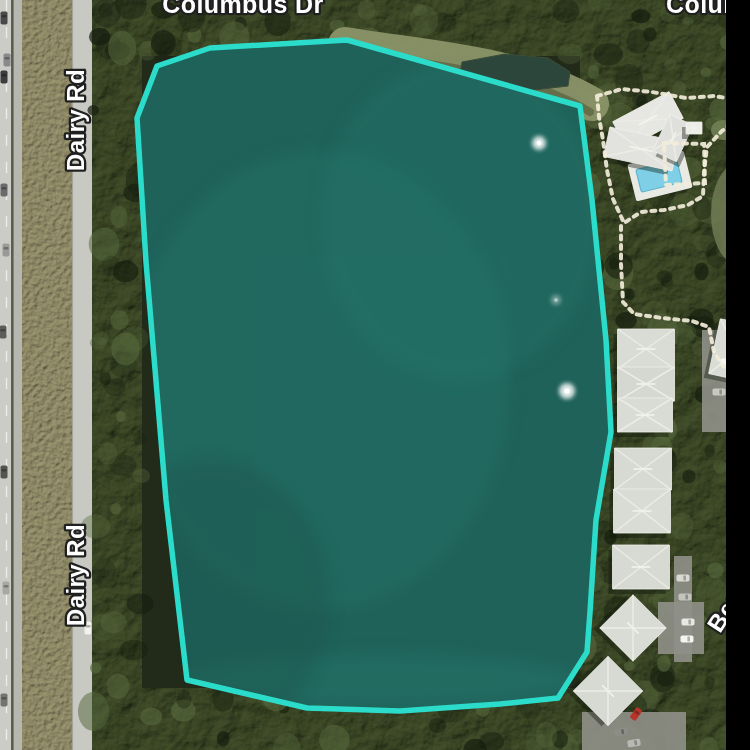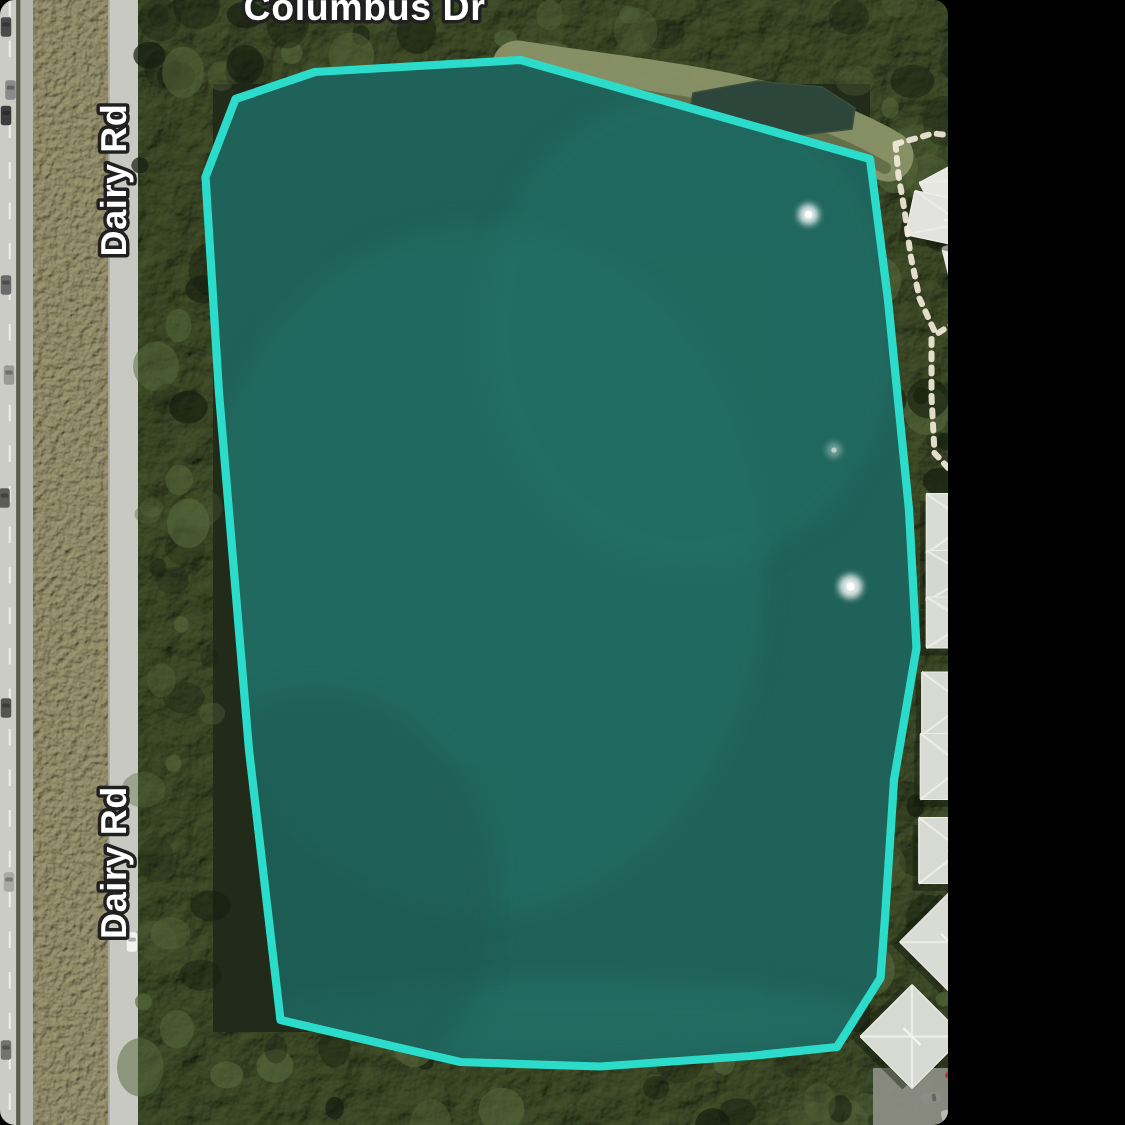--- a/index.html
+++ b/index.html
@@ -1,17 +1,17 @@
 <!DOCTYPE html>
 <html><head>
 <meta charset="utf-8">
 <style>
   html,body{margin:0;padding:0;background:#000;}
-  .stage{position:relative;width:632px;height:750px;overflow:hidden;background:#1c2514;
-         font-family:"Liberation Sans",sans-serif;border-radius:10px;}
+  .stage{position:relative;width:726px;height:750px;overflow:hidden;background:#1c2514;
+         font-family:"Liberation Sans",sans-serif;}
   svg{display:block}
   text.map-label{fill:#fff;stroke:#202020;stroke-width:4.6px;paint-order:stroke;
        stroke-linejoin:round;font-weight:bold;letter-spacing:.4px;
        font-family:"Liberation Sans",sans-serif;}
 </style>
 </head>
 <body>
 
 <div class="stage">
 <svg id="map" viewBox="0 0 750 750" width="750" height="750" aria-label="satellite-map-view">

